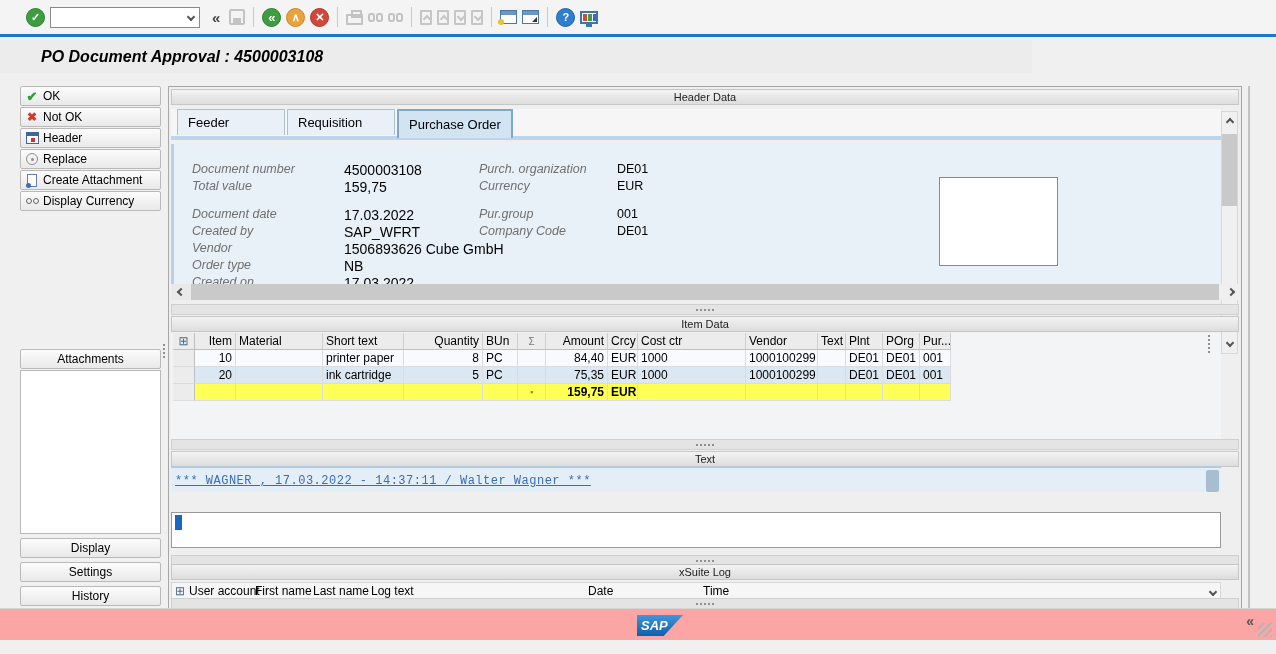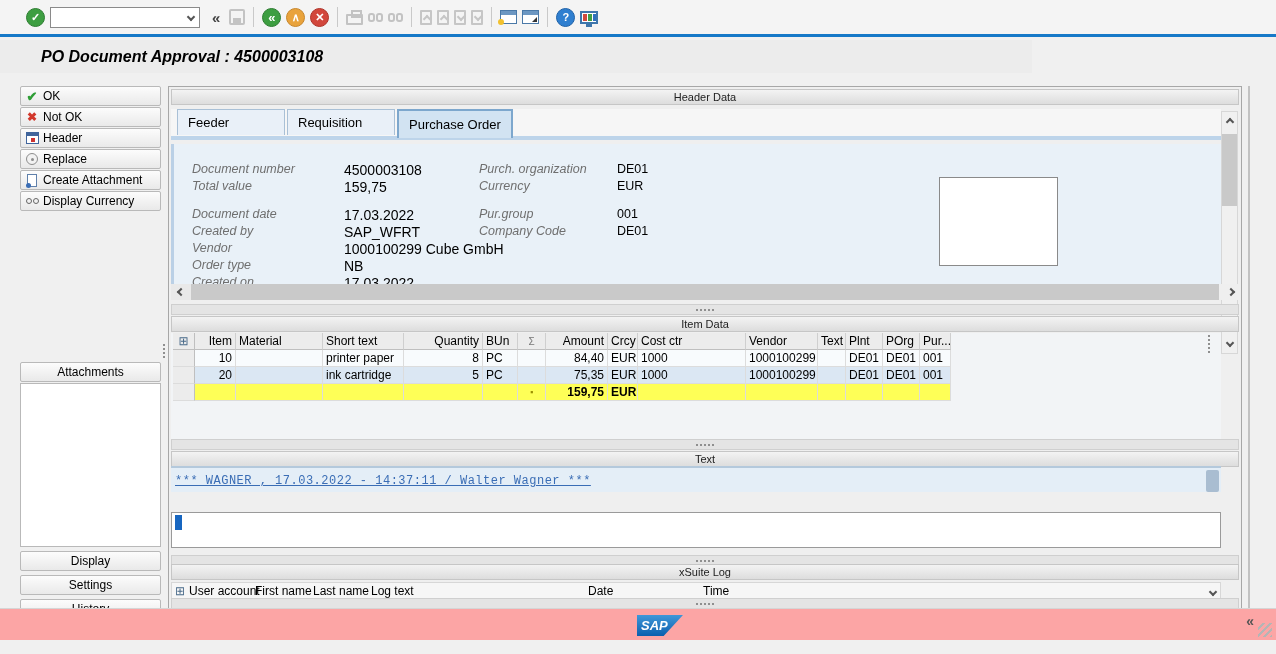--- a/index.html
+++ b/index.html
@@ -51,21 +51,21 @@
   .ico-monitor .px3 { position:absolute; left:11px; top:1px; width:3px; height:7px; background:#2f6fbe; }
   
   .titlebar { position:absolute; top:40px; left:0; width:1032px; height:33px;
     background:#ececec; display:flex; align-items:center; padding-left:41px; }
   .titlebar .t { font-size:16px; font-weight:bold; font-style:italic; }
   
   .sidebar { position:absolute; left:20px; top:86px; width:141px; height:526px; }
   .sd-btn { height:20px; margin-bottom:1px; border:1px solid #b9b9b9; border-radius:2px;
     background:linear-gradient(180deg,#fcfcfc,#e9e9e9);
     display:flex; align-items:center; gap:4px; padding:0 4px; font-size:12px; cursor:default; }
-  .sd-btn.centered { justify-content:center;margin-top:13px; }
+  .sd-btn.centered { justify-content:center; }
   .sd-ico { width:14px; flex:0 0 auto; display:flex; justify-content:center; }
   .ok-check { color:#2f9e36; font-weight:bold; font-size:13px; }
   .nok-x { color:#d2382c; font-weight:bold; font-size:12px; }
   .ico-fwd { width:13px; height:12px; border:1px solid #41659c; background:#fff; position:relative; }
   .ico-fwd::before { content:""; position:absolute; top:0; left:0; right:0; height:3px; background:#41659c; }
   .ico-fwd::after { content:""; position:absolute; left:4px; top:5px; width:4px; height:4px; background:#c33; }
   .ico-replace { width:12px; height:12px; border:1px solid #8d8d8d; border-radius:50%; position:relative; background:#f2f2f2; }
   .ico-replace::after { content:""; position:absolute; left:4px; top:4px; width:3px; height:3px; background:#8d8d8d; border-radius:50%; }
   .ico-attach { width:10px; height:13px; border:1px solid #5f80ab; background:#fff; position:relative; }
   .ico-attach::after { content:""; position:absolute; left:-2px; bottom:-2px; width:5px; height:5px; background:#3a6db5; border-radius:50%; }
@@ -328,21 +328,21 @@
       <span class="hd-v2">001</span>
     </div>
     <div class="hd-row">
       <span class="hd-l">Created by</span>
       <span class="hd-v1">SAP_WFRT</span>
       <span class="hd-l2">Company Code</span>
       <span class="hd-v2">DE01</span>
     </div>
     <div class="hd-row">
       <span class="hd-l">Vendor</span>
-      <span class="hd-v1">1000100299 Cube GmbH</span>
+      <span class="hd-v1">1506893626 Cube GmbH</span>
     </div>
     <div class="hd-row">
       <span class="hd-l">Order type</span>
       <span class="hd-v1">NB</span>
     </div>
     <div class="hd-row">
       <span class="hd-l">Created on</span>
       <span class="hd-v1">17.03.2022</span>
     </div>
     <div class="hd-textbox"></div>

